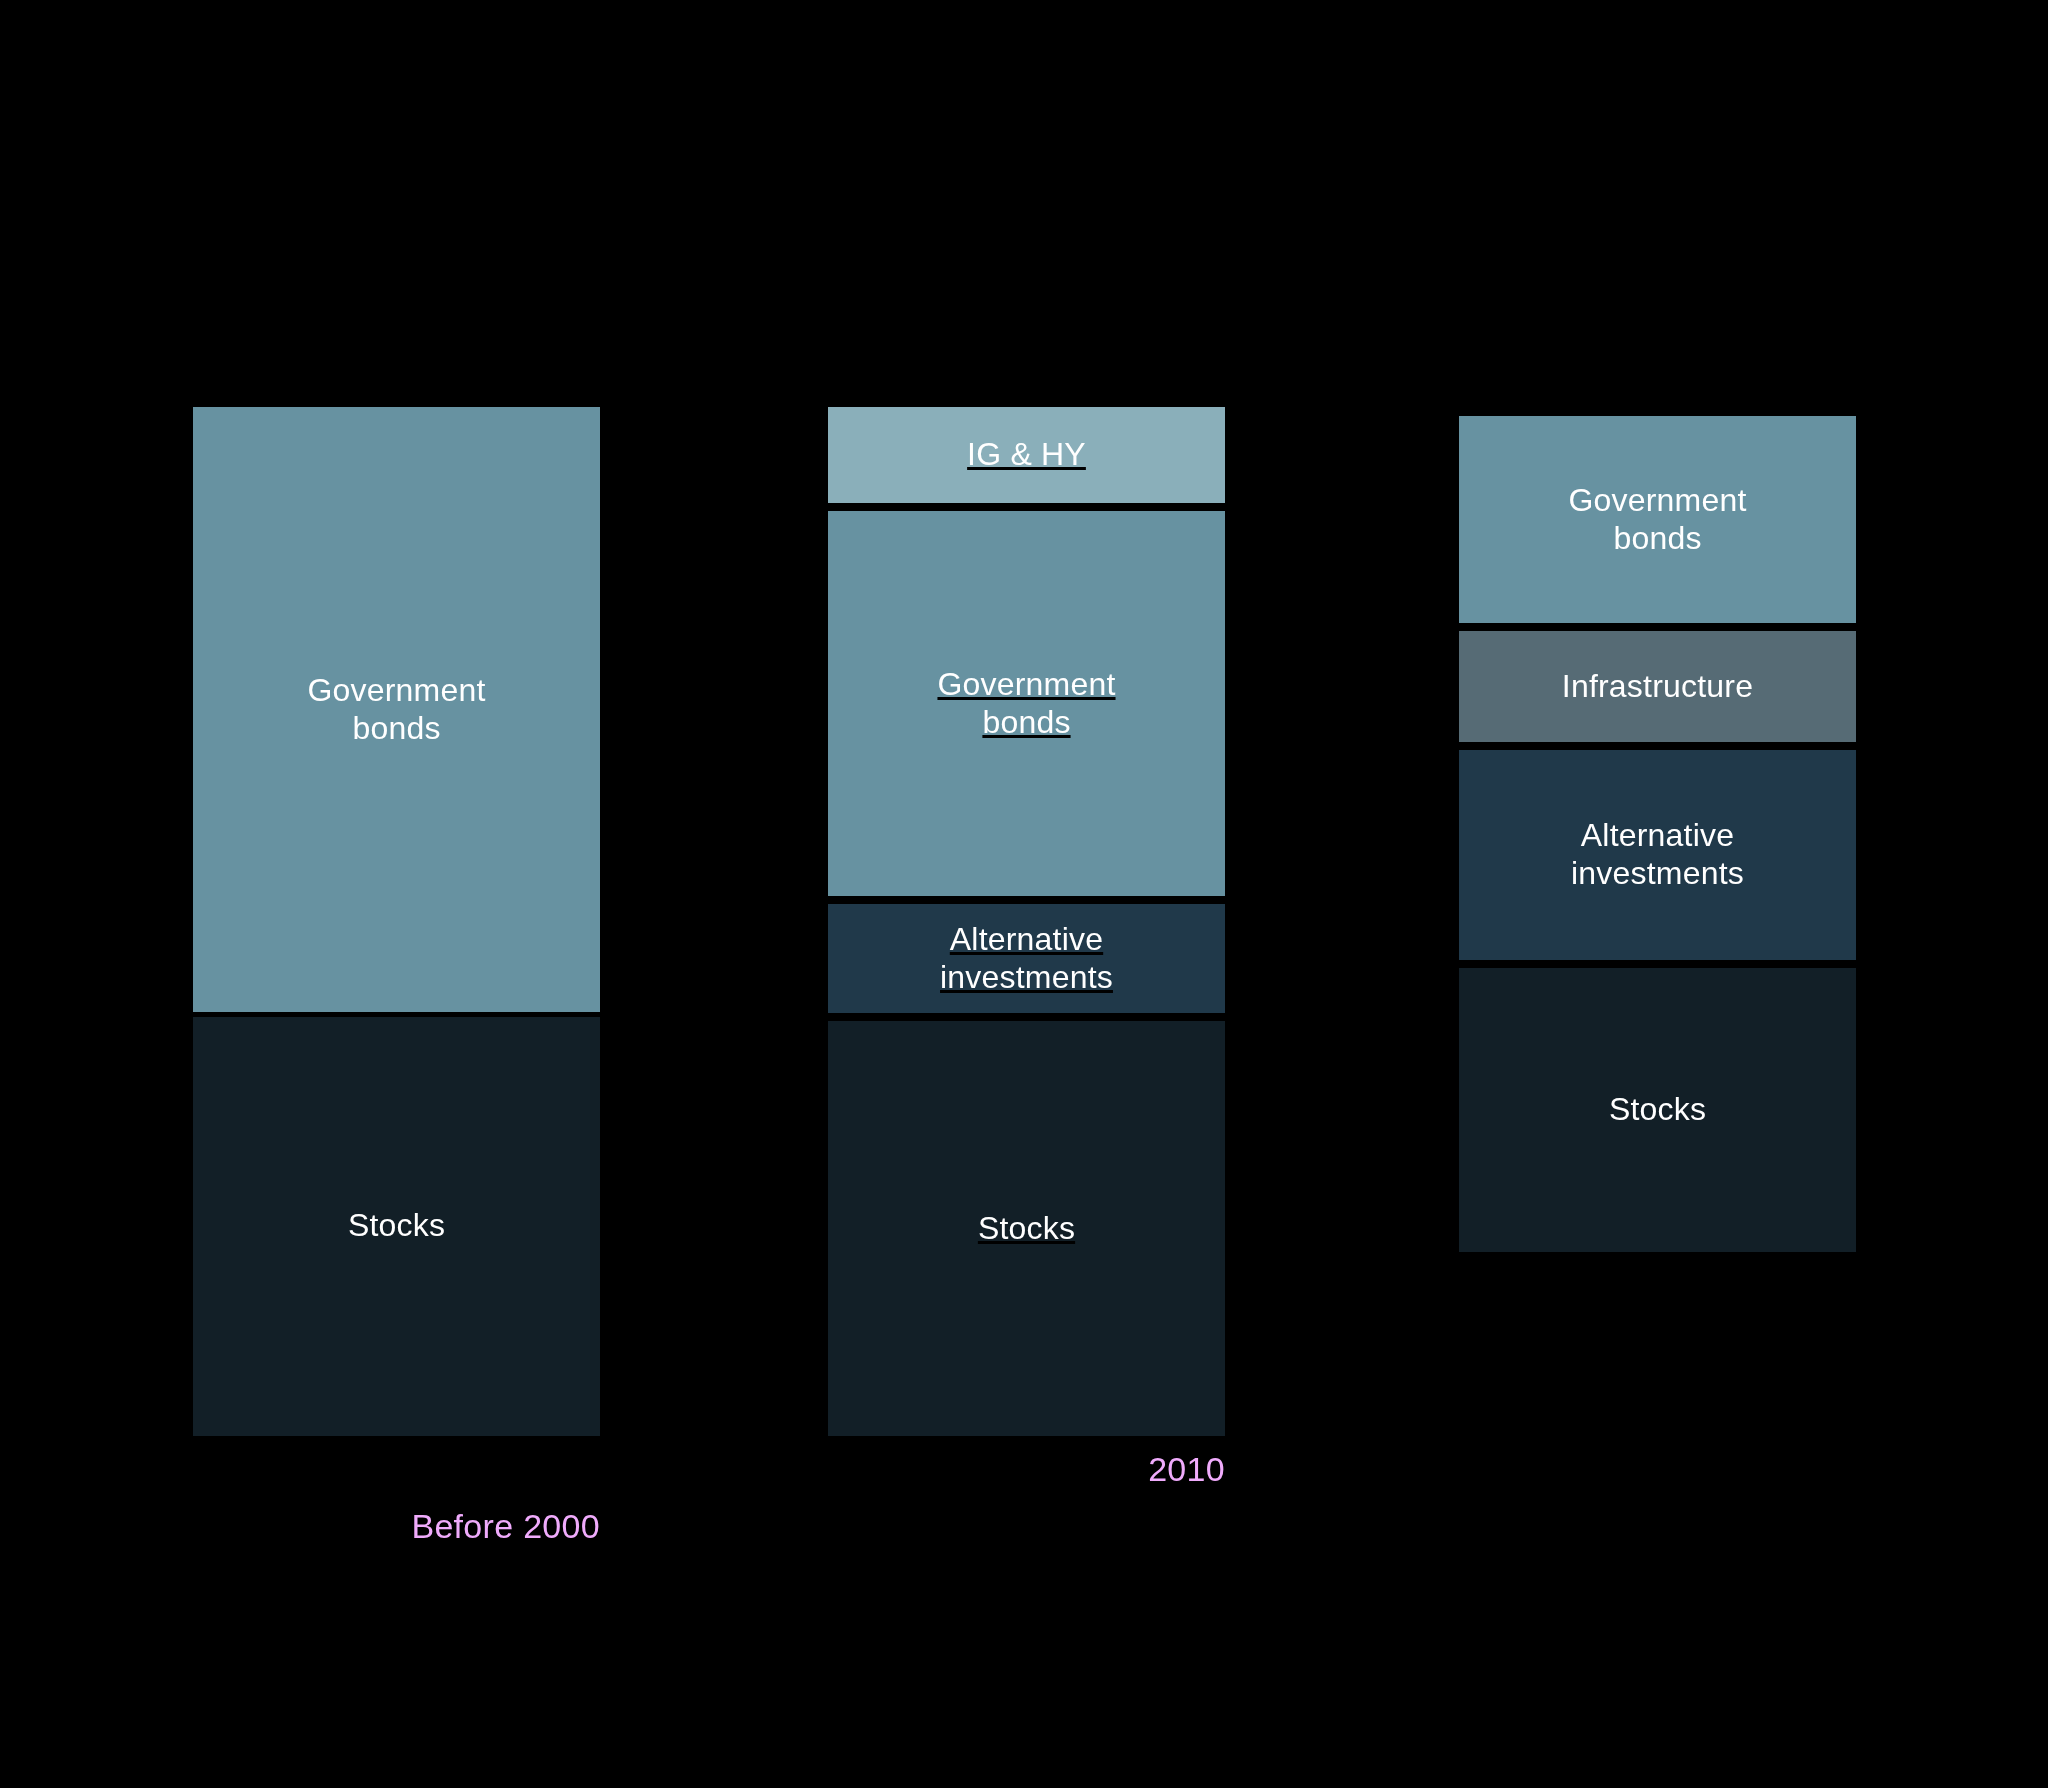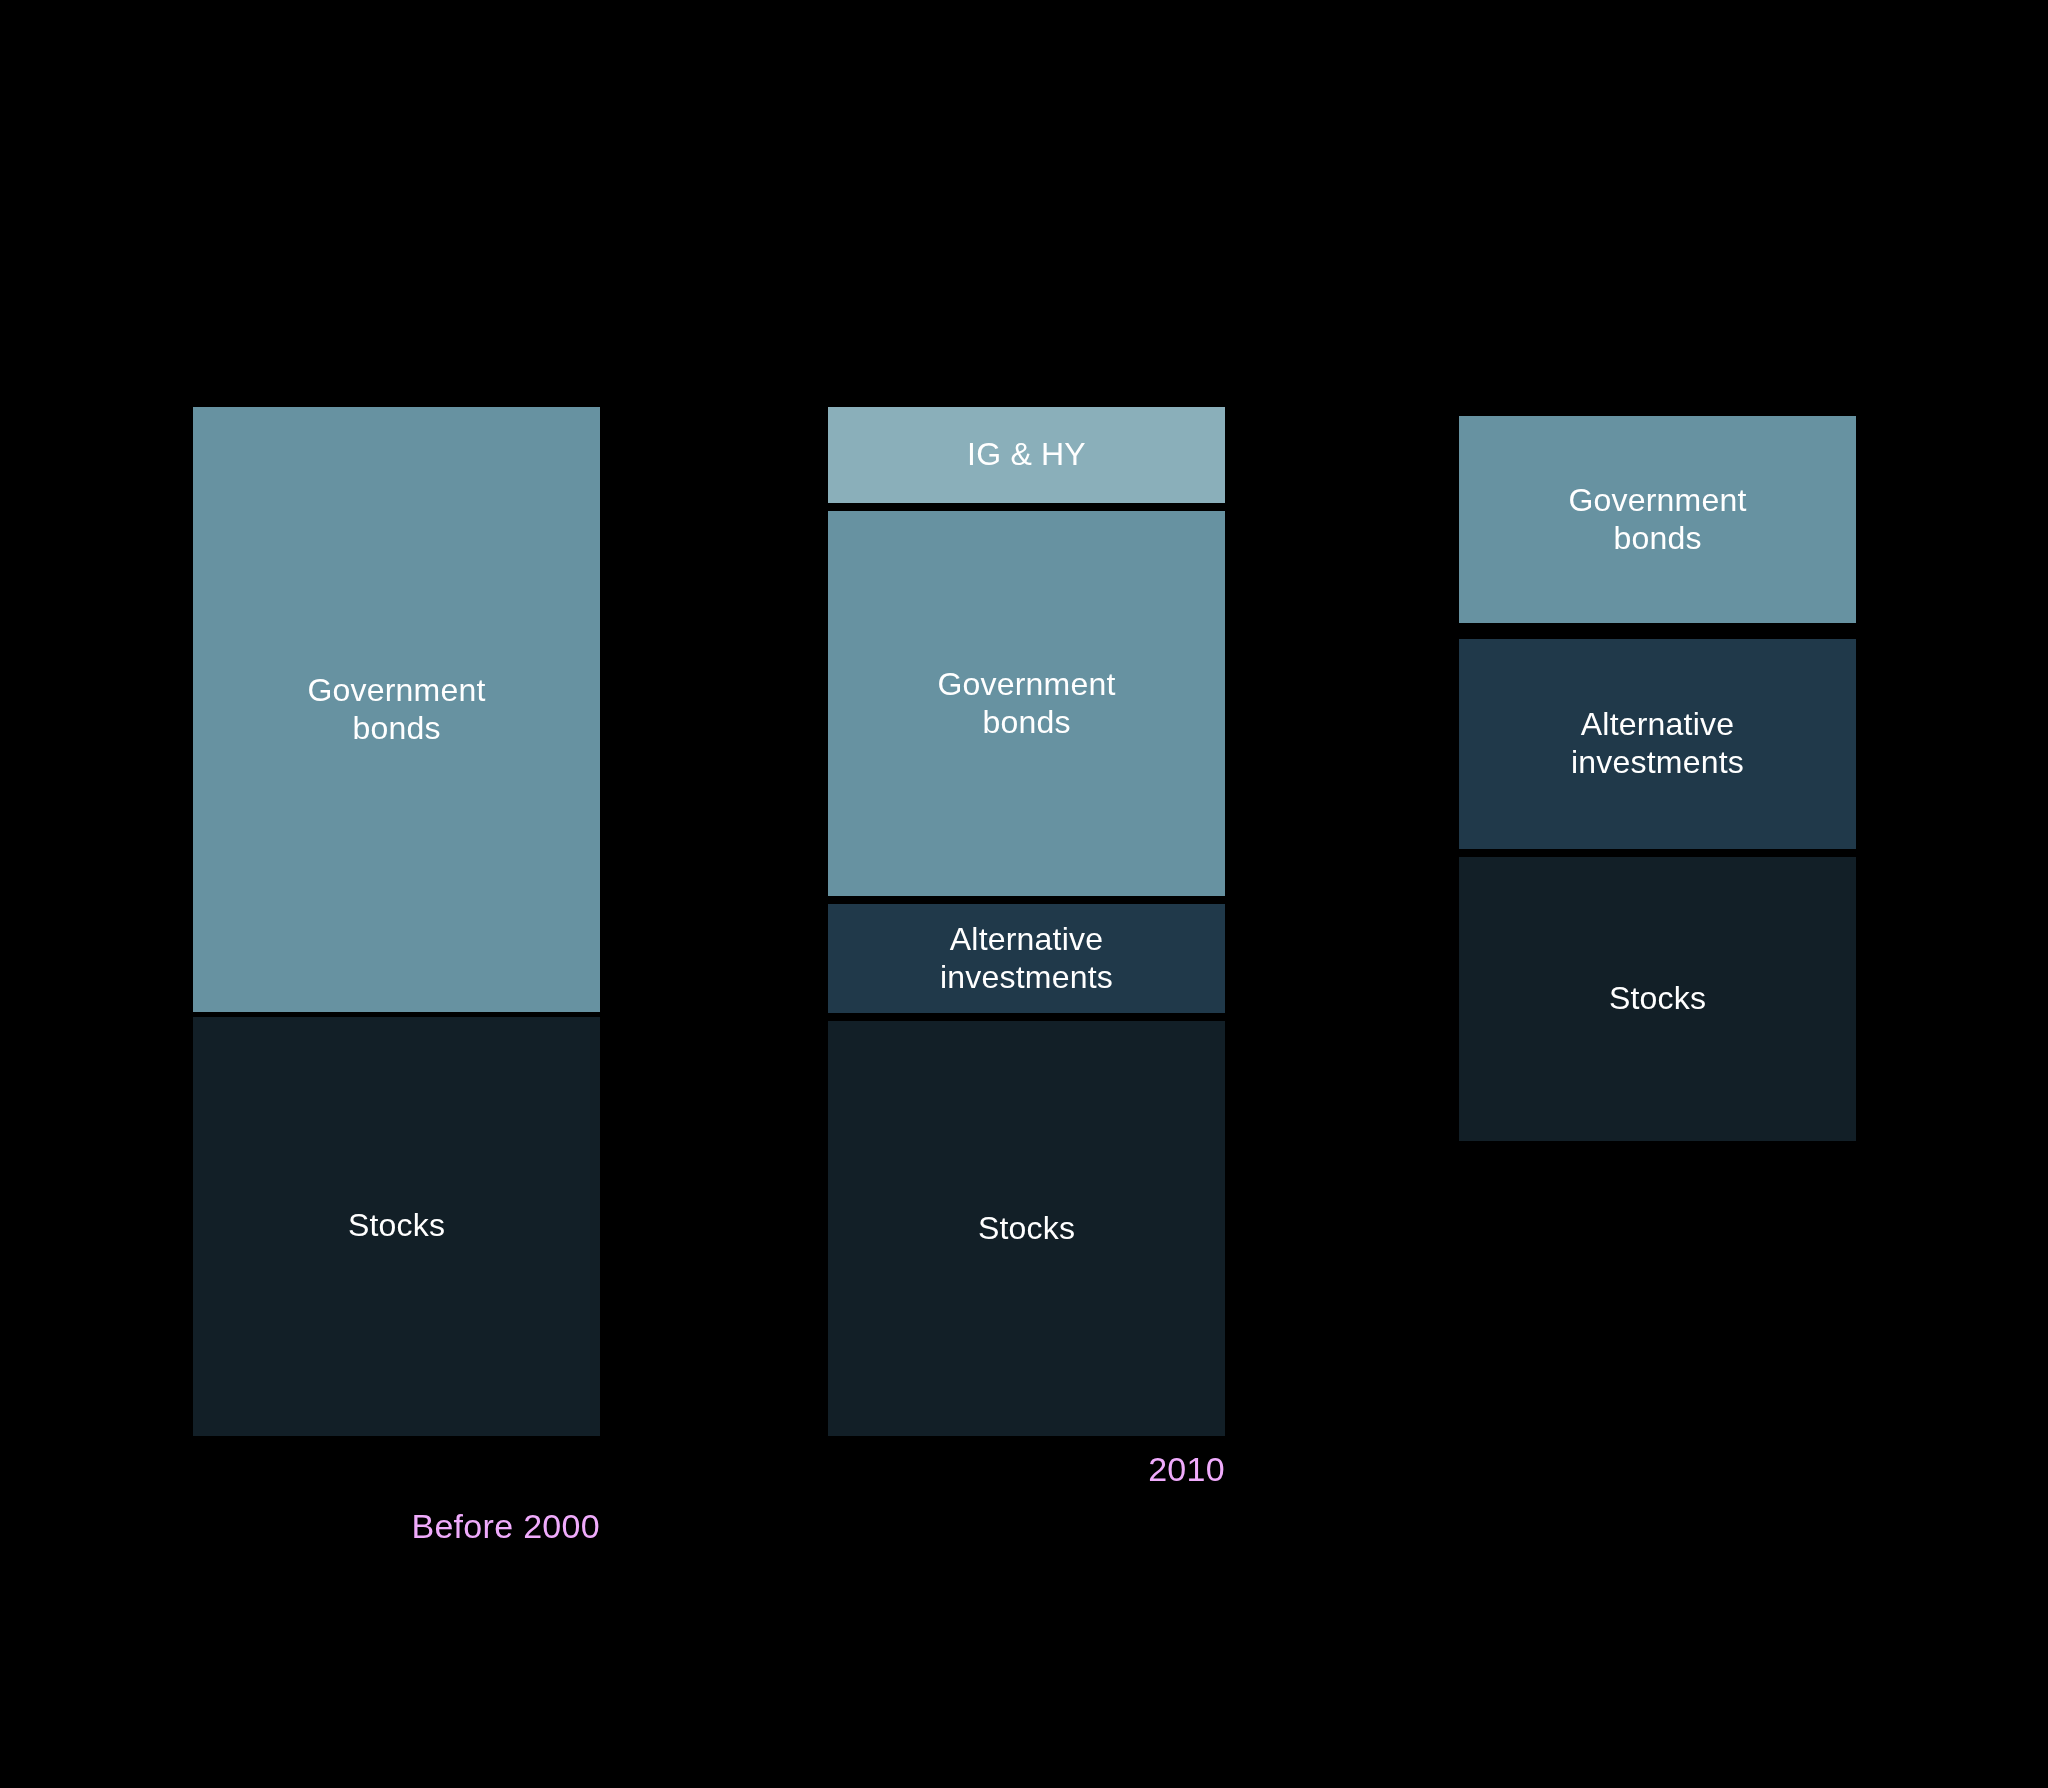--- a/index.html
+++ b/index.html
@@ -75,21 +75,21 @@
     <div style="height:4.8px;"></div>
     <div class="segment" style="height:419px; background:#121f27;">
       <span class="segment-label">Stocks</span>
     </div>
   </div>
 
   <div class="axis-label" style="left:193px; top:1475px; width:407px;">
     <span>Before 2000</span>
   </div>
 
-  <div class="bar-column" style="left:828px; top:407px; width:397px; height:1151px;">
+  <div class="bar-column" style="left:828px; top:407px; width:397px; height:1151px;text-decoration:underline;">
     <div class="segment" style="height:96px; background:#8aafba;">
       <span class="segment-label">IG &amp; HY</span>
     </div>
     <div style="height:8px;"></div>
     <div class="segment" style="height:385px; background:#6792a1;">
       <span class="segment-label">Government
 bonds</span>
     </div>
     <div style="height:8px;"></div>
     <div class="segment" style="height:109px; background:#20394a;">
@@ -106,20 +106,23 @@
     <span>2010</span>
   </div>
 
   <div class="bar-column" style="left:1459px; top:407px; width:397px; height:1029px;">
     <div style="height:9px;"></div>
     <div class="segment" style="height:207px; background:#6792a1;">
       <span class="segment-label">Government
 bonds</span>
     </div>
     <div style="height:8px;"></div>
+    <div class="segment" style="height:111px; background:#566b75;">
+      <span class="segment-label">Infrastructure</span>
+    </div>
     <div style="height:8px;"></div>
     <div class="segment" style="height:210px; background:#20394a;">
       <span class="segment-label">Alternative
 investments</span>
     </div>
     <div style="height:8px;"></div>
     <div class="segment" style="height:284px; background:#121f27;">
       <span class="segment-label">Stocks</span>
     </div>
   </div>

